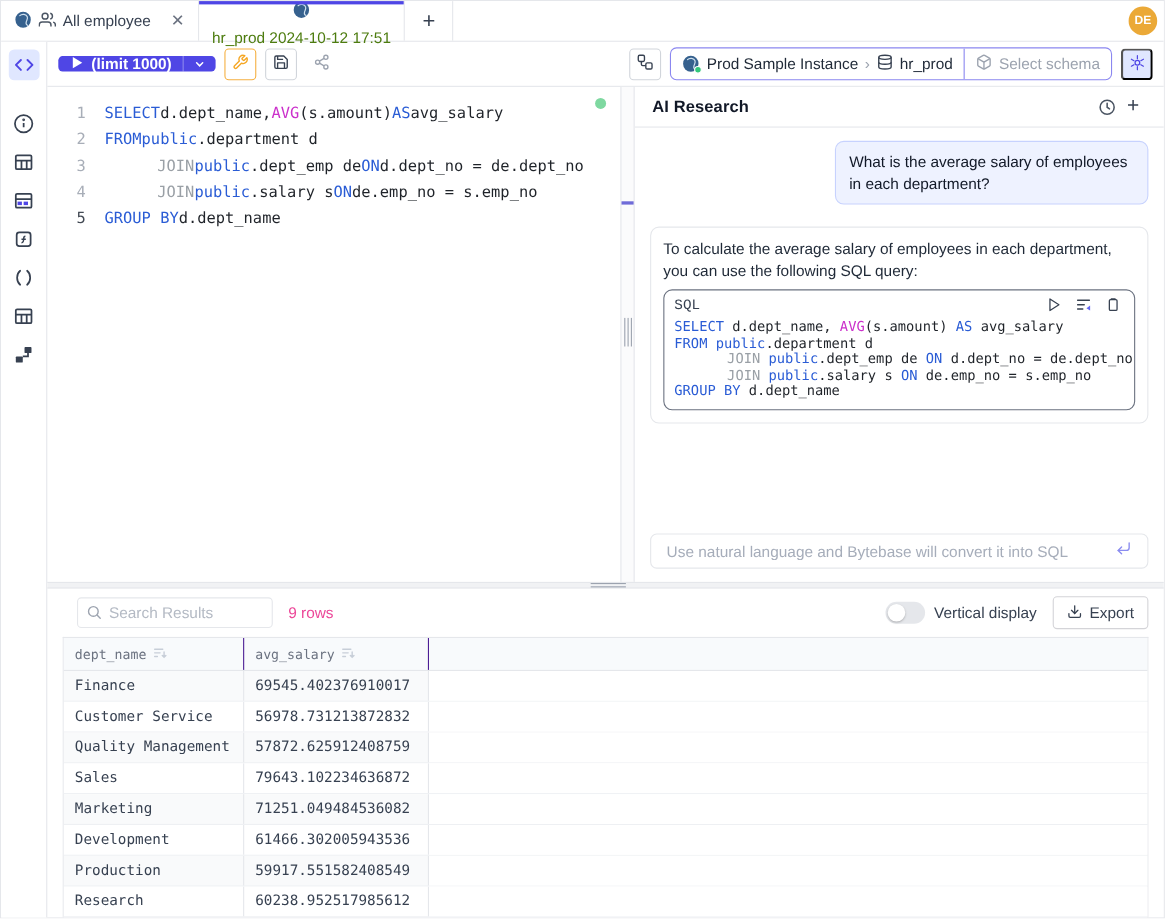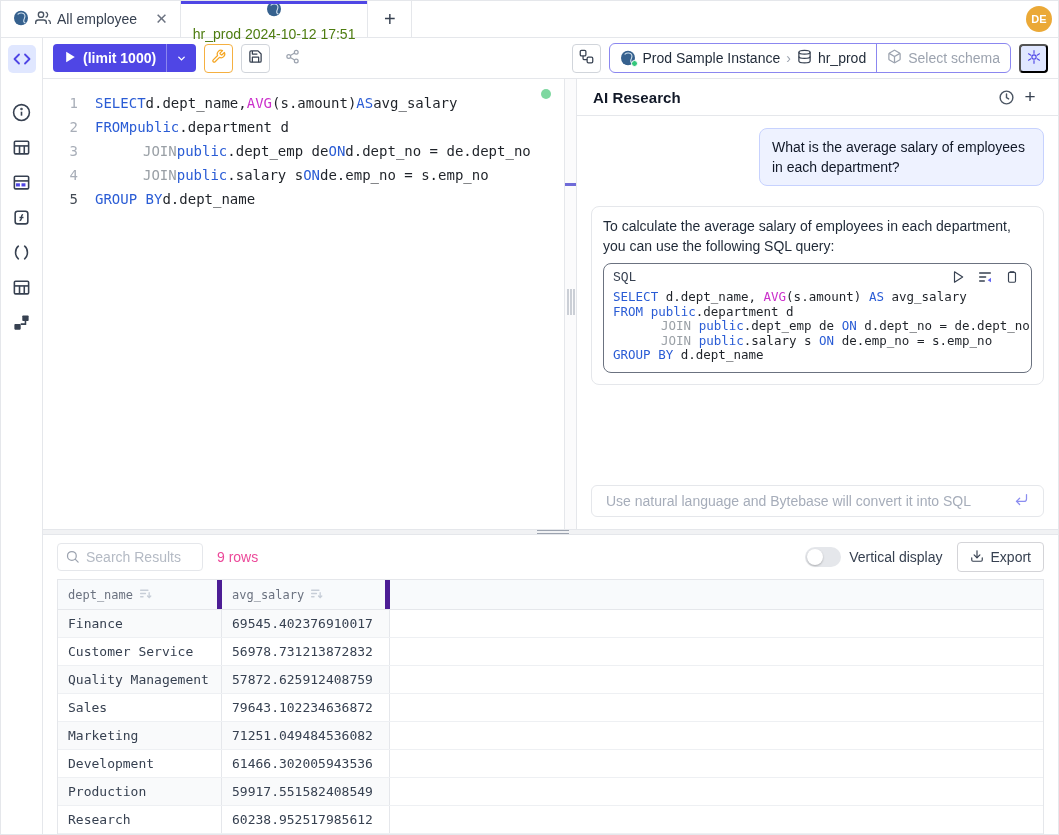--- a/index.html
+++ b/index.html
@@ -22,21 +22,21 @@
   .bodyrow { display:flex; height:798px; }
   .sidebar { width:42px; border-right:1px solid #e5e7eb; display:flex; flex-direction:column; align-items:center; padding-top:7px; gap:7px; background:#fff; }
   .side-item { width:28px; height:28px; border-radius:5px; display:flex; align-items:center; justify-content:center; color:#374151; cursor:pointer; }
   .side-item.active { background:#e0e7ff; color:#4f46e5; }
   .side-item.gap { margin-top:18px; }
   .side-item svg { display:block; }
   .main { flex:1; display:flex; flex-direction:column; min-width:0; }
 
   
   .toolbar { height:41px; border-bottom:1px solid #e5e7eb; display:flex; align-items:center; padding:0 10px; gap:8px; }
-  .run-btn { display:flex; align-items:center; background:#4f46e5; color:#fff; border:none; border-radius:4px; height:28px; font-size:14px; font-weight:bold; cursor:pointer; font-family:"Liberation Sans",sans-serif; }
+  .run-btn { display:flex; align-items:center; background:#4f46e5; color:#fff; border:none; border-radius:4px; height:14px; font-size:14px; font-weight:bold; cursor:pointer; font-family:"Liberation Sans",sans-serif; }
   .run-btn .run-main { display:flex; align-items:center; gap:7px; padding:0 10px 0 12px; }
   .run-btn .chev { padding:0 9px; border-left:1px solid rgba(255,255,255,.35); height:100%; display:flex; align-items:center; }
   .icon-btn { width:29px; height:29px; border:1px solid #d1d5db; border-radius:4px; background:#fff; display:flex; align-items:center; justify-content:center; cursor:pointer; }
   .icon-btn.amber { border-color:#f5b041; }
   .icon-btn.noborder { border-color:transparent; }
   .toolbar .spacer { flex:1; }
   .conn-pill { display:flex; align-items:stretch; border:1px solid #8b87f0; border-radius:6px; height:30px; overflow:hidden; background:#fff; cursor:pointer; }
   .conn-seg { display:flex; align-items:center; gap:6px; padding:0 10px; font-size:14px; color:#1f2937; }
   .conn-seg.schema { border-left:1px solid #8b87f0; color:#9ca3af; }
   .conn-seg .gt { color:#9ca3af; }
@@ -79,35 +79,35 @@
   .codeblock .ed-line { font-size:12.5px; line-height:14.5px; }
   .ai-input-row { flex:none; margin:0 14px 12px 14px; border:1px solid #e5e7eb; border-radius:6px; height:32px; display:flex; align-items:center; padding:0 14px; }
   .ai-input { border:none; outline:none; flex:1; font-size:14px; color:#1f2937; font-family:"Liberation Sans",sans-serif; background:transparent; }
   .ai-input::placeholder { color:#a6adba; }
 
   
   .hdivider { height:6px; background:#f1f2f4; border-top:1px solid #e5e7eb; border-bottom:1px solid #e5e7eb; position:relative; cursor:row-resize; }
   .hdivider .grip { position:absolute; left:494px; top:0; width:32px; height:100%; display:flex; flex-direction:column; justify-content:center; gap:2px; }
   .hdivider .grip i { height:1px; background:#9ca3af; display:block; }
   .results-toolbar { height:44px; display:flex; align-items:center; padding:0 14px; gap:14px; }
-  .search-box { position:relative; width:146px; }
+  .search-box { position:relative; width:178px;margin-left:13px; }
   .search-box input { width:100%; height:28px; border:1px solid #e5e7eb; border-radius:4px; padding:0 8px 0 28px; font-size:14px; color:#374151; outline:none; font-family:"Liberation Sans",sans-serif; }
   .search-box input::placeholder { color:#b4bac4; }
   .search-box .sicon { position:absolute; left:8px; top:6px; }
   .rowcount { font-size:14px; color:#ec4899; }
   .results-toolbar .spacer { flex:1; }
   .toggle-wrap { display:flex; align-items:center; gap:8px; }
   .toggle { width:36px; height:20px; border-radius:10px; background:#e5e7eb; position:relative; cursor:pointer; }
   .toggle .knob { position:absolute; left:2px; top:2px; width:16px; height:16px; border-radius:50%; background:#fff; box-shadow:0 1px 2px rgba(0,0,0,.25); }
   .toggle-label { font-size:14px; color:#374151; }
   .export-btn { display:flex; align-items:center; gap:7px; height:30px; border:1px solid #d4d4d8; border-radius:4px; background:#fff; padding:0 12px; font-size:14px; color:#374151; cursor:pointer; font-family:"Liberation Sans",sans-serif; }
 
   .rtable { margin:0 14px; border:1px solid #e5e7eb; border-bottom:none; font-family:"DejaVu Sans Mono", monospace; }
   .rt-head { display:flex; background:#f8fafc; border-bottom:1px solid #e5e7eb; height:30px; }
-  .rt-hcell { display:flex; align-items:center; gap:6px; padding:0 10px; font-size:12px; color:#6b7280; border-right:5px solid #4c1d95; cursor:pointer; }
+  .rt-hcell { display:flex; align-items:center; gap:6px; padding:0 10px; font-size:12px; color:#6b7280; border-right:1px solid #4c1d95; cursor:pointer; }
   .rt-hcell.c1 { width:164px; flex:none; }
   .rt-hcell.c2 { width:168px; flex:none; }
   .rt-hfill { flex:1; }
   .rt-row { display:flex; height:28px; border-bottom:1px solid #eef0f3; background:#fff; }
   .rt-row:nth-child(odd) { background:#f9fafb; }
   .rt-cell { display:flex; align-items:center; padding:0 10px; font-size:13px; color:#374151; border-right:1px solid #e5e7eb; overflow:hidden; white-space:nowrap; }
   .rt-cell.c1 { width:164px; flex:none; }
   .rt-cell.c2 { width:168px; flex:none; }
   .rt-fill { flex:1; background:#fff; }
 </style>

